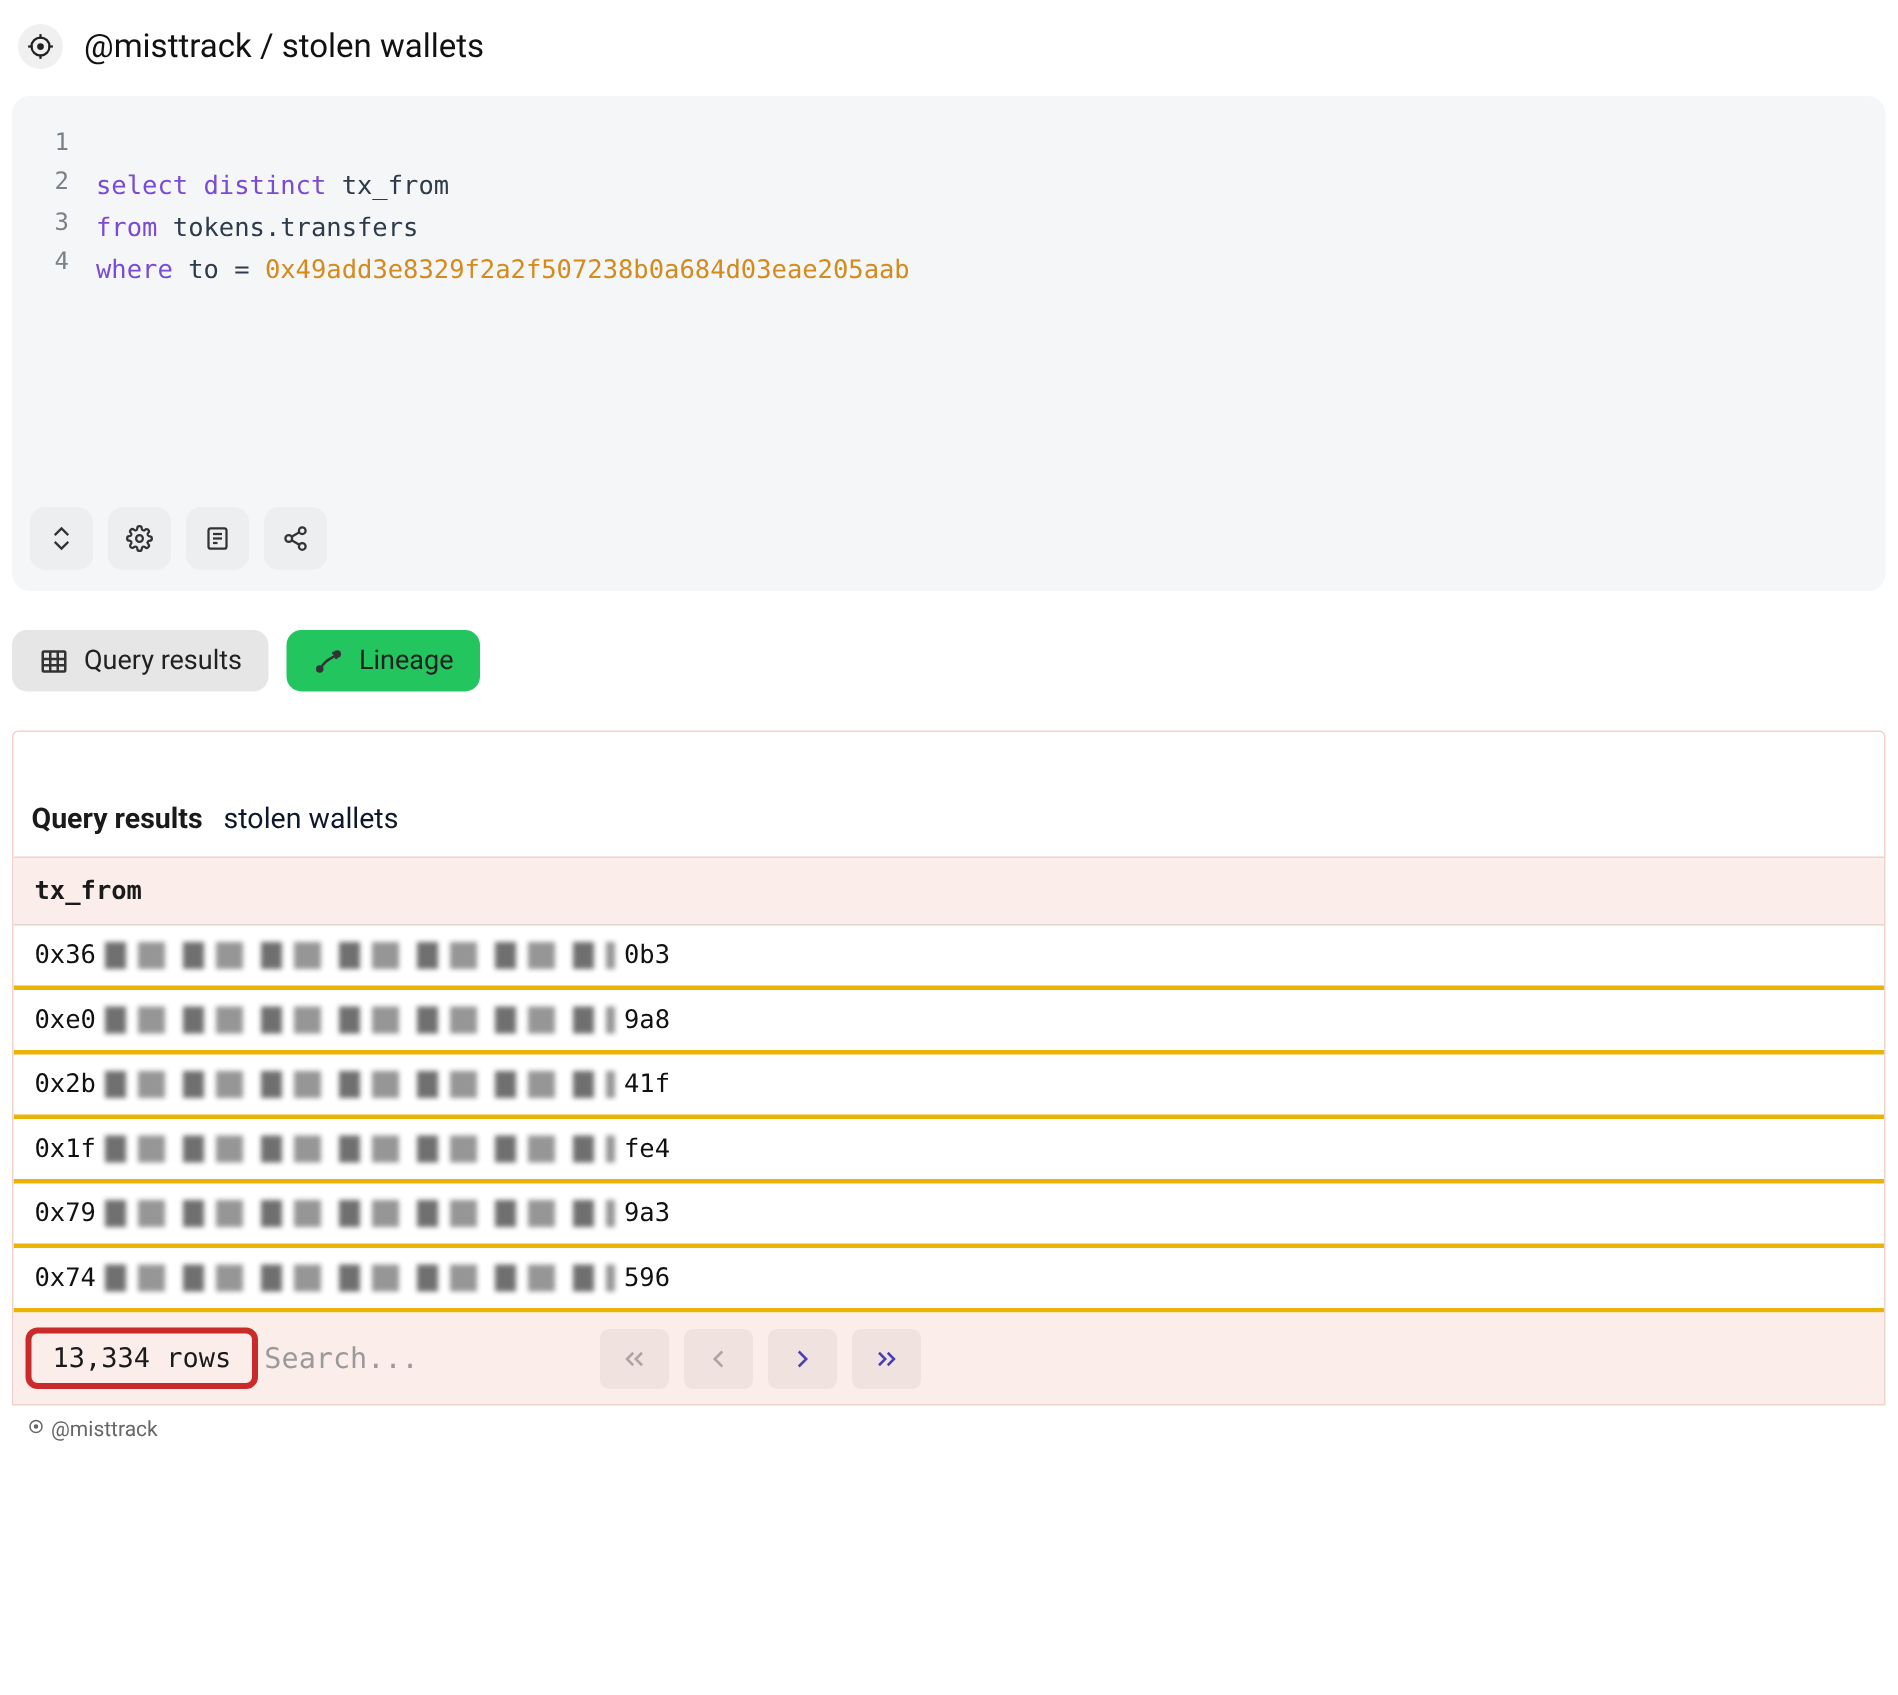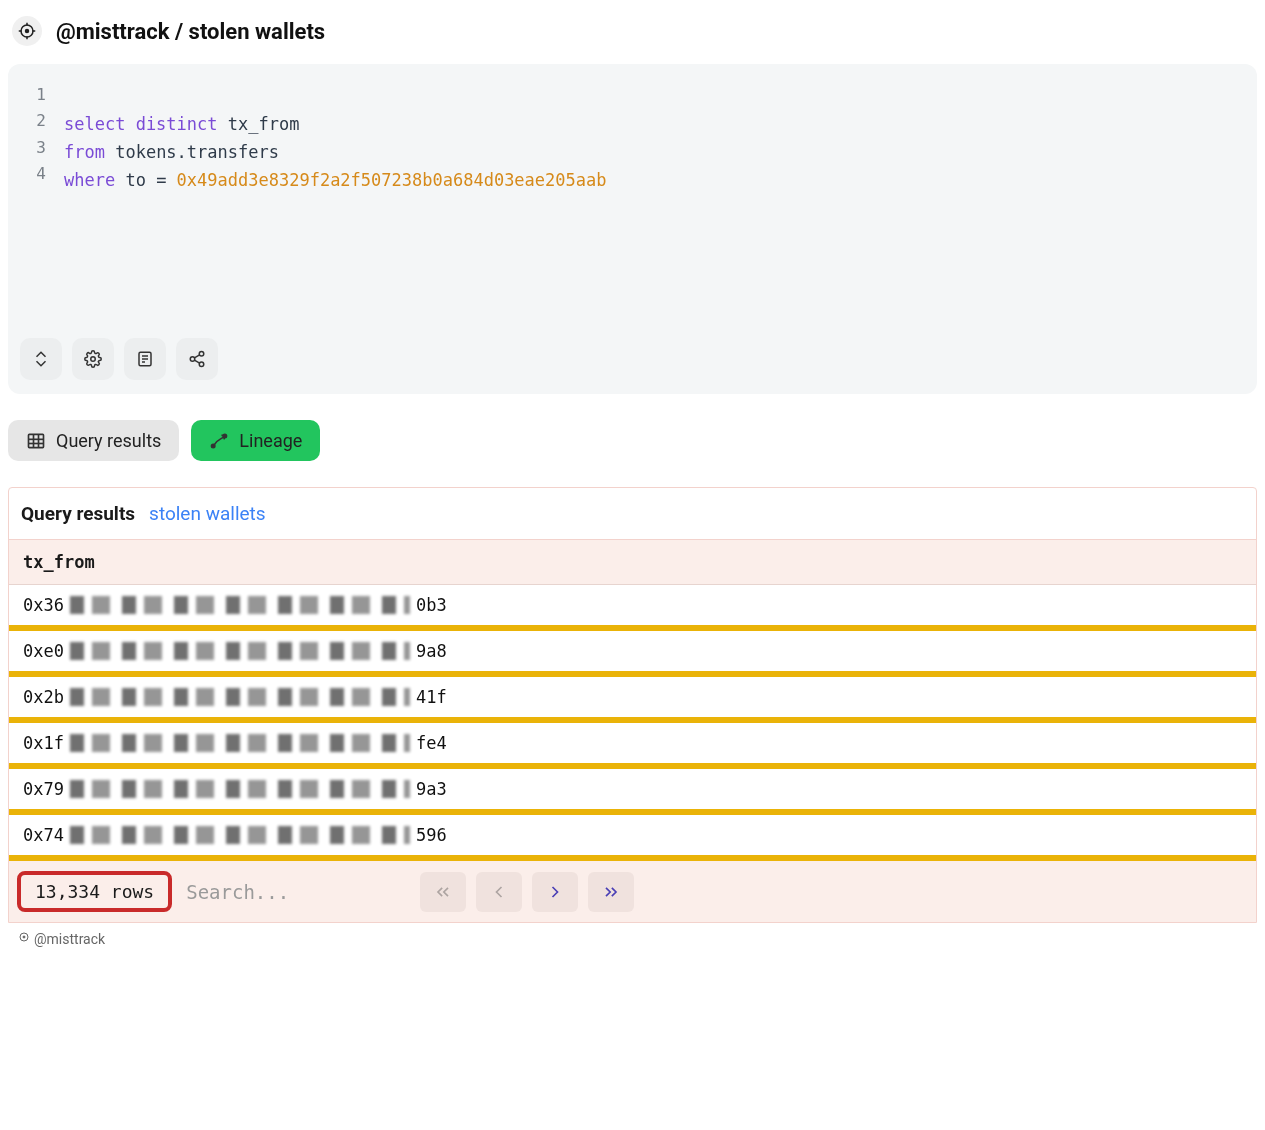--- a/index.html
+++ b/index.html
@@ -11,21 +11,21 @@
     padding: 12px 8px;
   }
   .mono { font-family: ui-monospace, "SF Mono", Menlo, Consolas, monospace; }
 
   
   .header { display: flex; align-items: center; gap: 14px; padding: 4px 4px 18px 4px; }
   .header-badge {
     width: 30px; height: 30px; border-radius: 50%; background: #f0f0f0;
     display: flex; align-items: center; justify-content: center;
   }
-  .header-title { font-size: 22px; font-weight: 700; color: #111; }
+  .header-title { font-size: 22px; font-weight: 400; color: #111; }
 
   
   .editor-panel {
     background: #f4f6f7;
     border-radius: 12px;
     padding: 18px 12px 14px 12px;
     min-height: 330px;
     display: flex; flex-direction: column; justify-content: space-between;
   }
   .editor-body { display: flex; }
@@ -55,46 +55,46 @@
     margin-top: 26px;
     border: 1px solid #f3d2cc;
     border-radius: 4px 4px 0 0;
     overflow: hidden;
   }
   .results-head {
     display: flex; align-items: baseline; gap: 14px;
     padding: 14px 12px;
   }
   .results-head .label { font-weight: 700; font-size: 19px; }
-  .results-head .name { font-size: 19px; color: #3b82f6; }
+  .results-head .name { font-size: 19px; color: #0f172a; margin-top: 32px; }
   .col-head {
     background: #fbeeea; padding: 12px 14px; font-weight: 700; font-size: 17px;
     border-top: 1px solid #f3d2cc; border-bottom: 1px solid #e7d4cf;
   }
   .row {
-    padding: 10px 14px; font-size: 17px; border-bottom: 6px solid #eab308;
+    padding: 10px 14px; font-size: 17px; border-bottom: 3px solid #eab308;
     display: flex; align-items: center; gap: 0;
   }
   .row .prefix { color: #111; }
   .row .blur {
     display: inline-block; width: 340px; height: 18px;
     background:
       repeating-linear-gradient(90deg,
         rgba(30,30,30,0.75) 0 14px,
         rgba(30,30,30,0) 14px 22px,
         rgba(30,30,30,0.55) 22px 40px,
         rgba(30,30,30,0) 40px 52px);
     filter: blur(1.6px);
     margin: 0 6px;
     opacity: 0.85;
   }
   .row .suffix { color: #111; }
 
   .results-footer {
-    display: flex; align-items: center; gap: 14px;
+    display: flex; align-items: center; gap: 4px;
     background: #fbeeea; padding: 10px 12px; position: relative;
   }
   .row-count {
     border: 4px solid #c92a2a; border-radius: 8px;
     padding: 6px 14px; font-size: 18px; font-weight: 500;
     background: #fbeeea;
     margin-left: -4px;
   }
   .search-field {
     border: none; background: transparent; font-size: 19px; color: #555;

